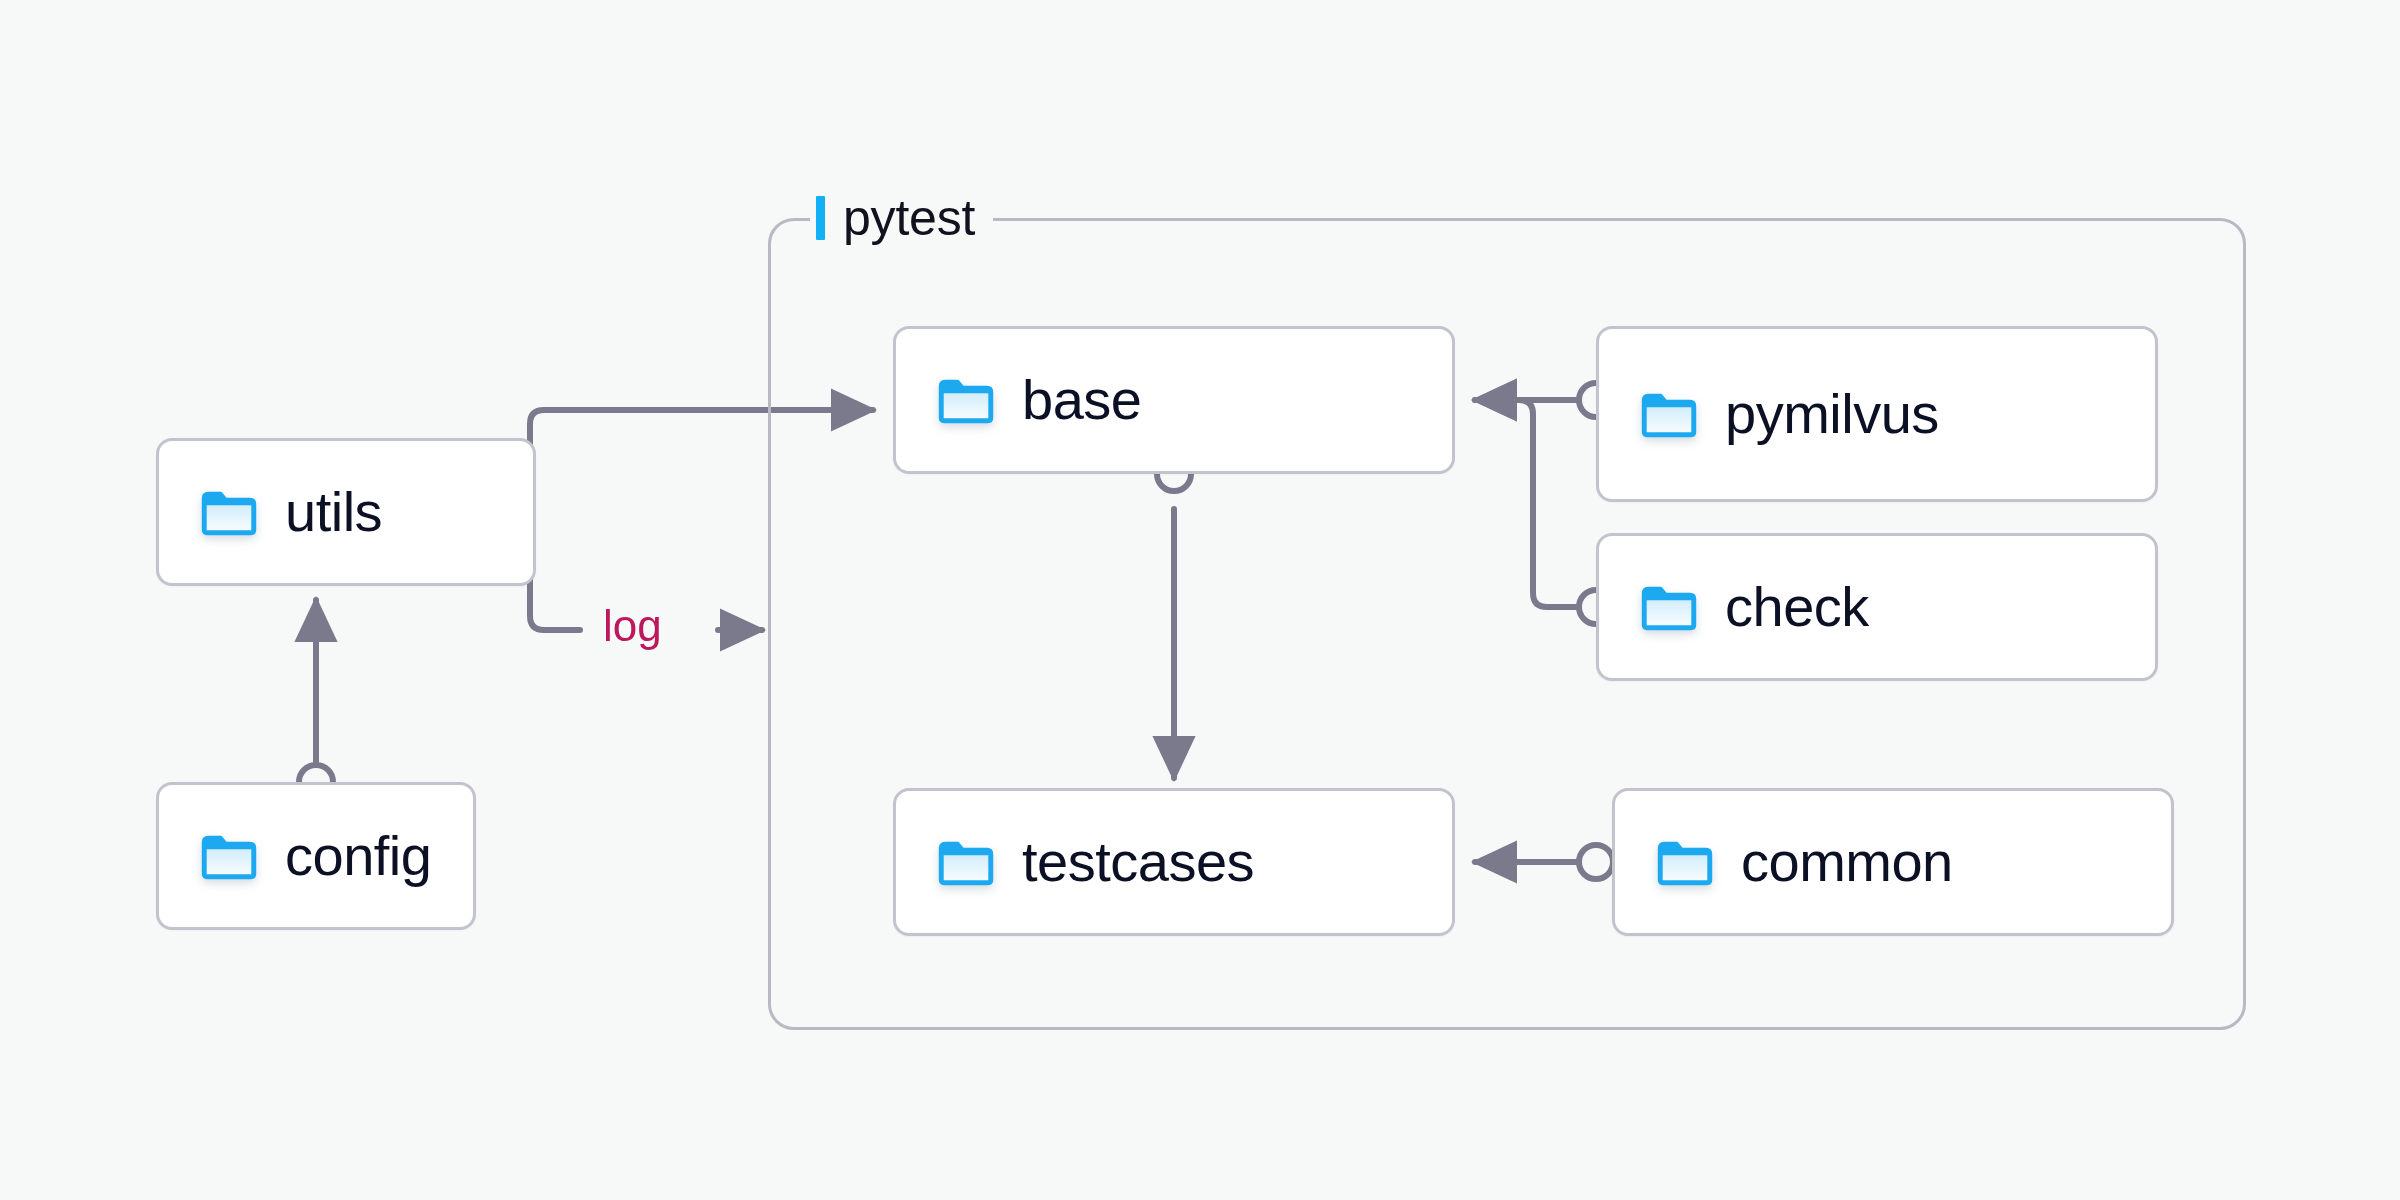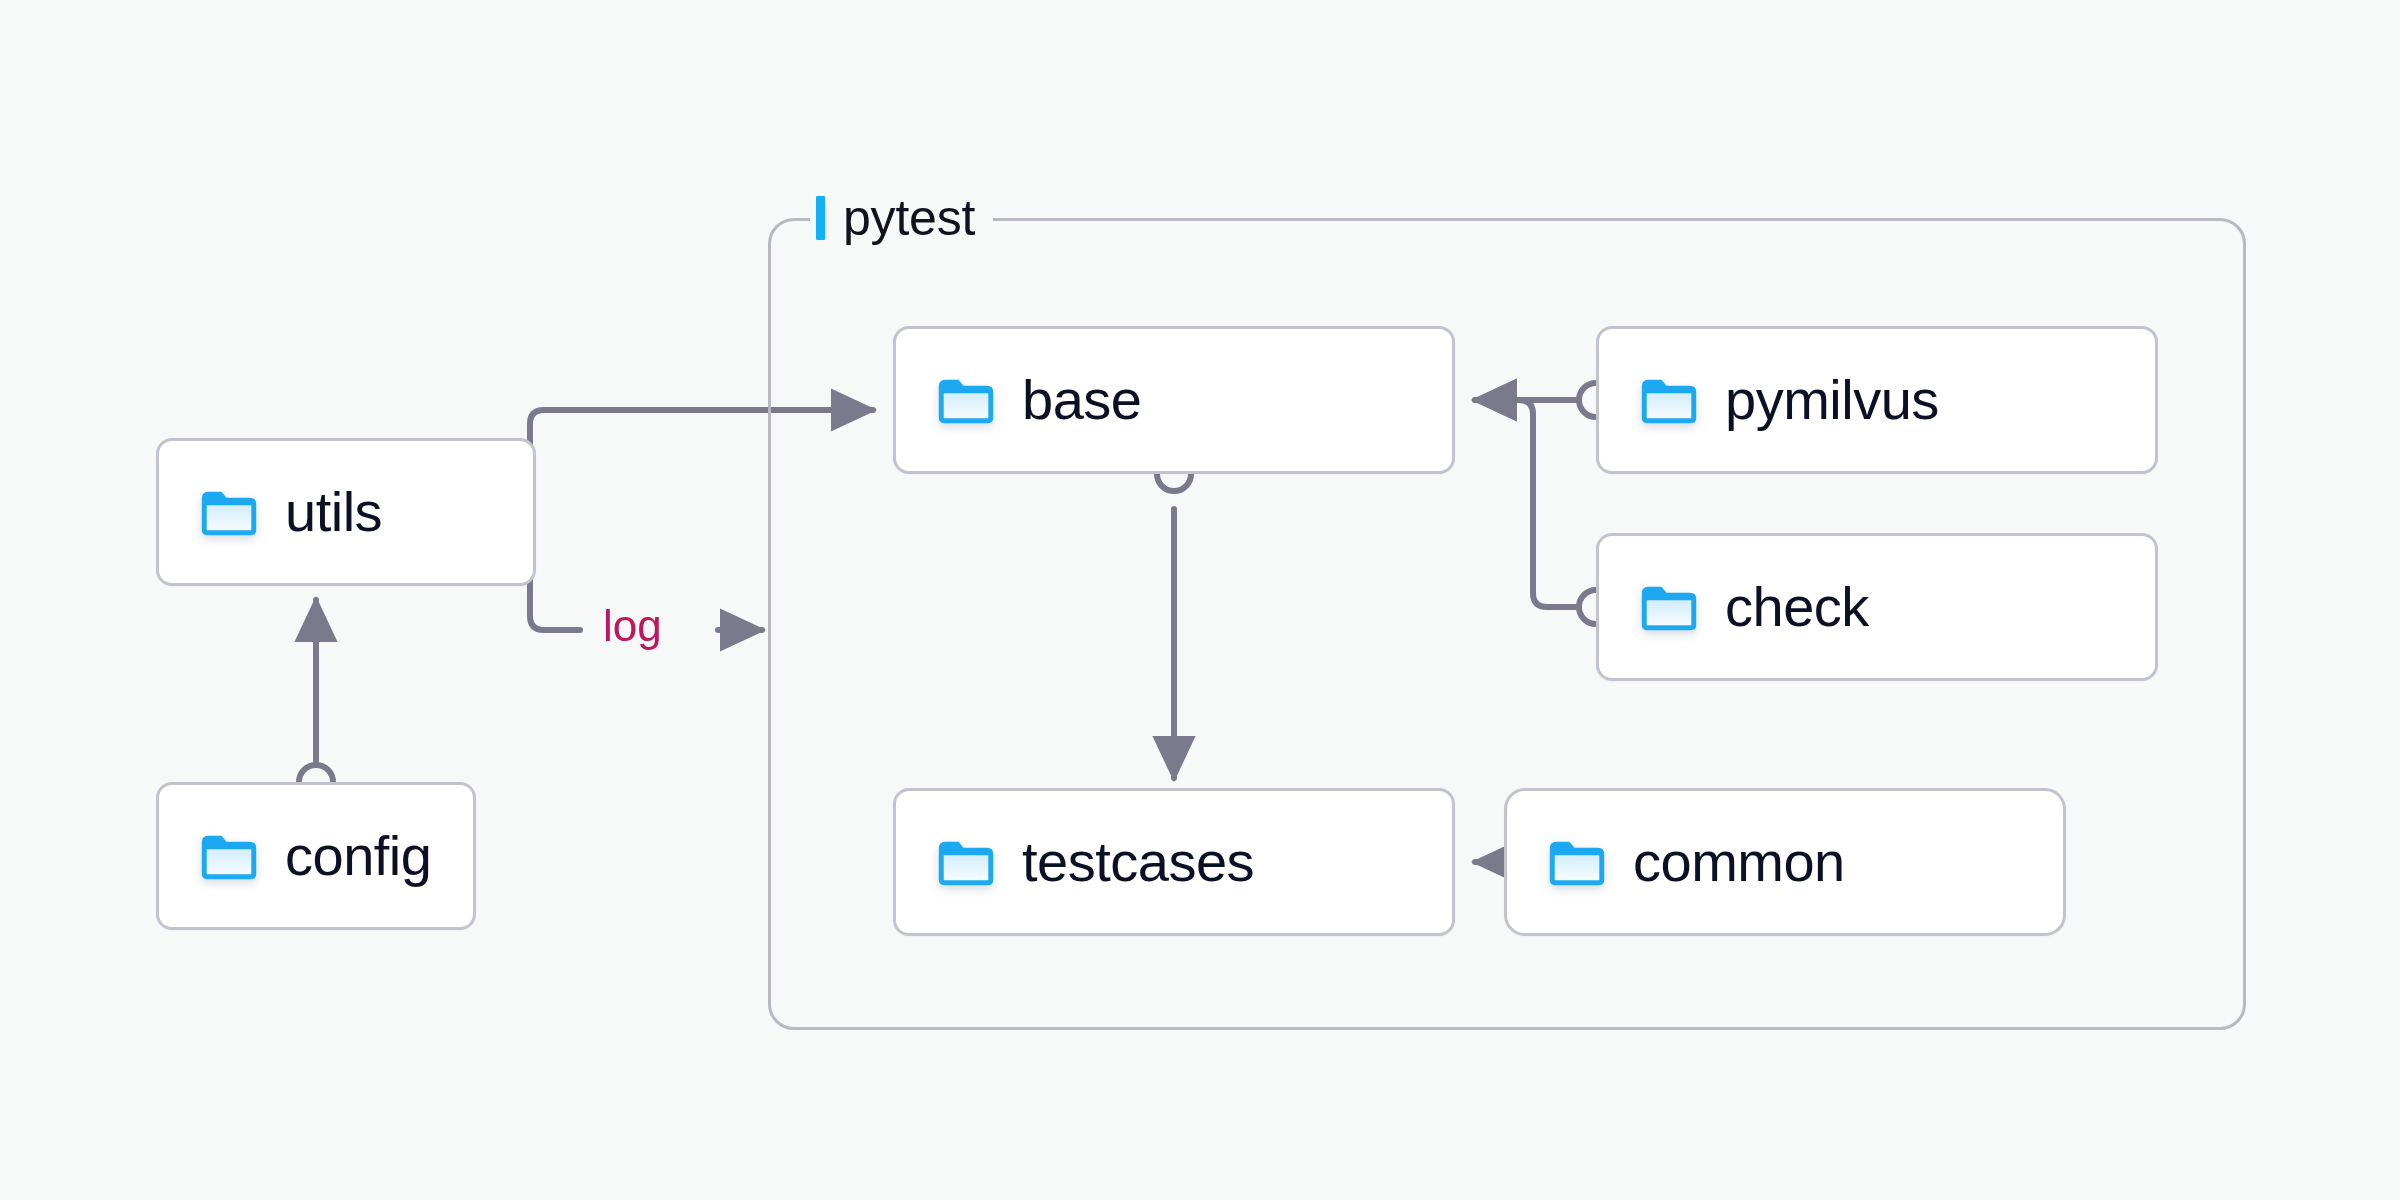--- a/index.html
+++ b/index.html
@@ -182,37 +182,37 @@
   </div>
 
   <div class="node" style="left:893px; top:788px; width:562px; height:148px;">
     <svg class="folder-icon" viewBox="0 0 56 48">
       <path d="M2 10 Q2 5 7 5 L20 5 L25 11 L49 11 Q54 11 54 16 L54 42 Q54 46 50 46 L6 46 Q2 46 2 42 Z" fill="#1ca9f0" stroke="#1ca9f0" stroke-width="2.4" stroke-linejoin="round"></path>
       <path d="M4.5 16 L51.5 16 L51.5 43.5 L4.5 43.5 Z" fill="url(#folderGrad)" stroke="#1ca9f0" stroke-width="2.4" stroke-linejoin="round"></path>
     </svg>
     <span class="label">testcases</span>
   </div>
 
-  <div class="node" style="left:1596px; top:326px; width:562px; height:148px;">
+  <div class="node" style="left:1596px; top:326px; width:562px; height:176px;">
     <svg class="folder-icon" viewBox="0 0 56 48">
       <path d="M2 10 Q2 5 7 5 L20 5 L25 11 L49 11 Q54 11 54 16 L54 42 Q54 46 50 46 L6 46 Q2 46 2 42 Z" fill="#1ca9f0" stroke="#1ca9f0" stroke-width="2.4" stroke-linejoin="round"></path>
       <path d="M4.5 16 L51.5 16 L51.5 43.5 L4.5 43.5 Z" fill="url(#folderGrad)" stroke="#1ca9f0" stroke-width="2.4" stroke-linejoin="round"></path>
     </svg>
     <span class="label">pymilvus</span>
   </div>
 
   <div class="node" style="left:1596px; top:533px; width:562px; height:148px;">
     <svg class="folder-icon" viewBox="0 0 56 48">
       <path d="M2 10 Q2 5 7 5 L20 5 L25 11 L49 11 Q54 11 54 16 L54 42 Q54 46 50 46 L6 46 Q2 46 2 42 Z" fill="#1ca9f0" stroke="#1ca9f0" stroke-width="2.4" stroke-linejoin="round"></path>
       <path d="M4.5 16 L51.5 16 L51.5 43.5 L4.5 43.5 Z" fill="url(#folderGrad)" stroke="#1ca9f0" stroke-width="2.4" stroke-linejoin="round"></path>
     </svg>
     <span class="label">check</span>
   </div>
 
-  <div class="node" style="left:1504px; top:788px; width:562px; height:148px;border-radius:21px;">
+  <div class="node" style="left:1612px; top:788px; width:562px; height:148px;">
     <svg class="folder-icon" viewBox="0 0 56 48">
       <path d="M2 10 Q2 5 7 5 L20 5 L25 11 L49 11 Q54 11 54 16 L54 42 Q54 46 50 46 L6 46 Q2 46 2 42 Z" fill="#1ca9f0" stroke="#1ca9f0" stroke-width="2.4" stroke-linejoin="round"></path>
       <path d="M4.5 16 L51.5 16 L51.5 43.5 L4.5 43.5 Z" fill="url(#folderGrad)" stroke="#1ca9f0" stroke-width="2.4" stroke-linejoin="round"></path>
     </svg>
     <span class="label">common</span>
   </div>
 
   <div class="edge-label" style="left:603px; top:604px;">log</div>
 
 </div>

